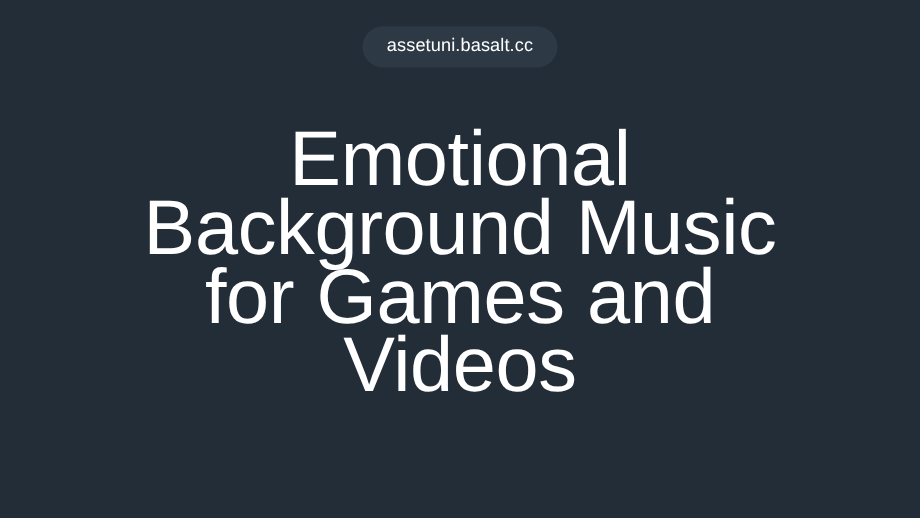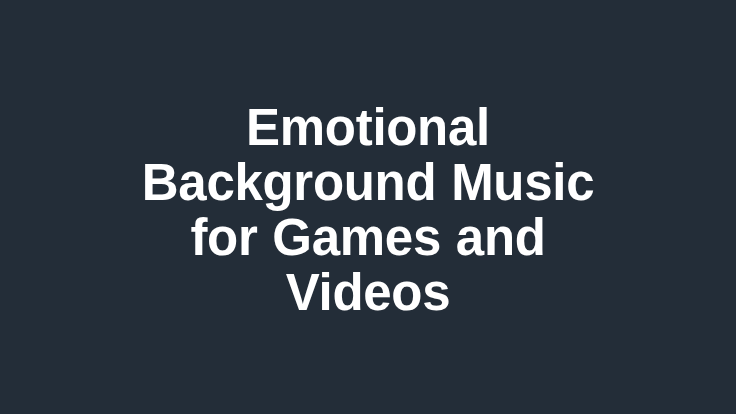--- a/index.html
+++ b/index.html
@@ -63,31 +63,34 @@
     display: flex;
     align-items: center;
     justify-content: center;
     padding: 0 60px;
   }
 
   .hero-title {
     width: 520px;
     text-align: center;
     color: #ffffff;
-    font-size: 51px;
+    font-size: 62px;
     line-height: 55px;
-    font-weight: 700;
+    font-weight: 400;
     letter-spacing: -0.3px;
     word-spacing: 1px;
     margin-top: 6px;
   }
 </style>
 </head>
 <body>
 
 <div class="page">
 
+  <div class="pill-row">
+    <div class="domain-pill">assetuni.basalt.cc</div>
+  </div>
 
   <div class="hero">
     <h1 class="hero-title">Emotional Background Music for Games and Videos</h1>
   </div>
 
 </div>
 
 </body></html>

